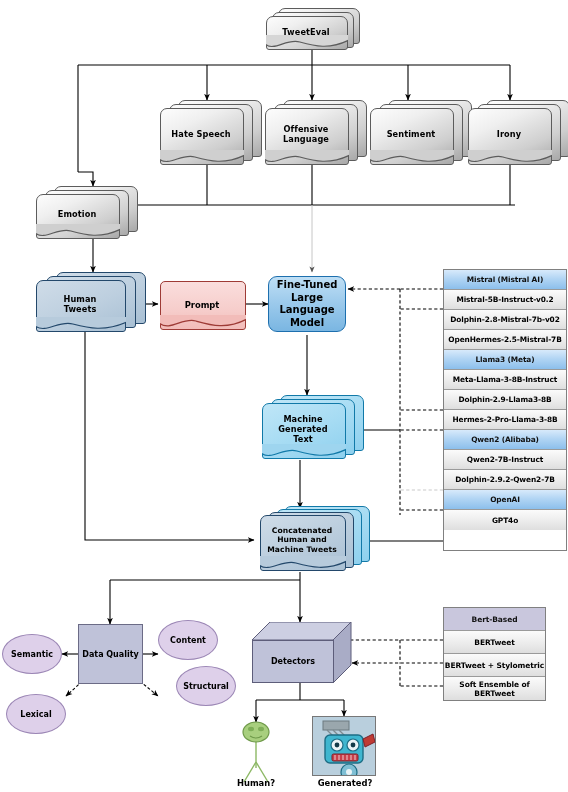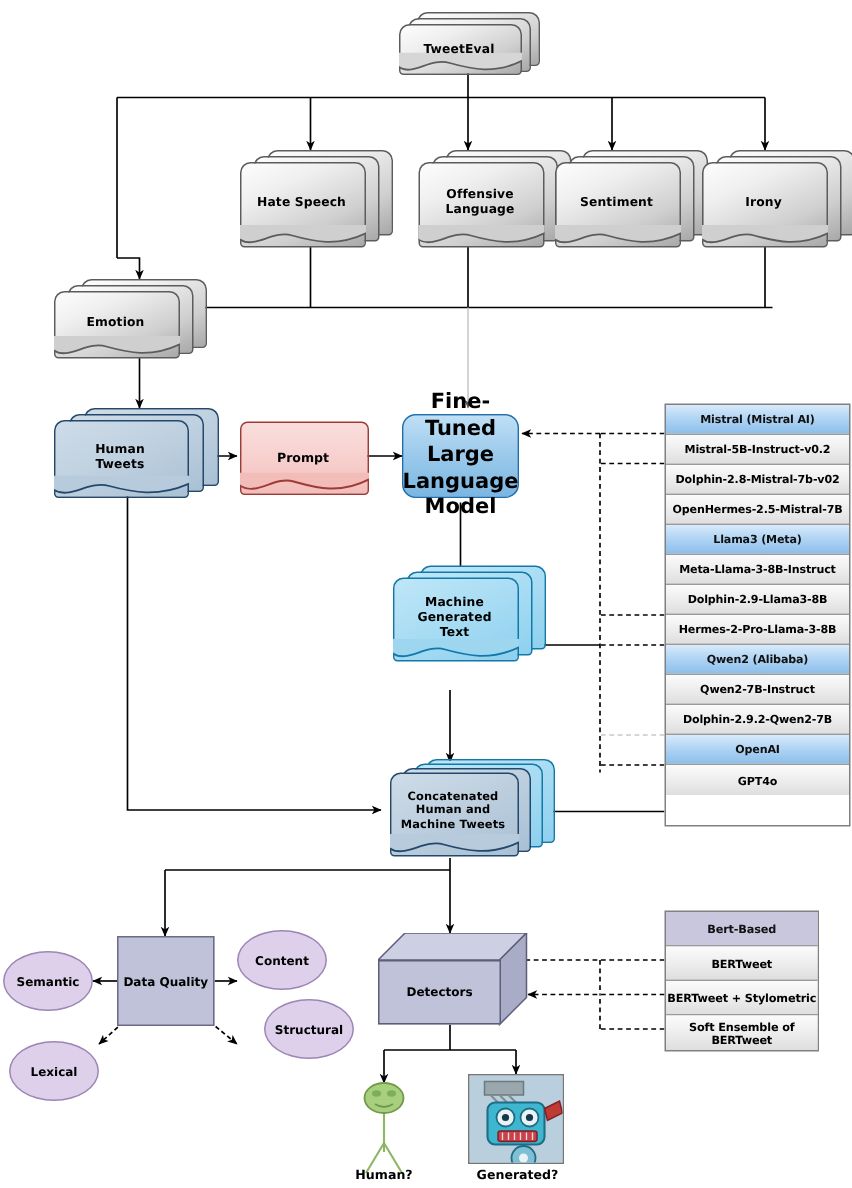--- a/index.html
+++ b/index.html
@@ -31,21 +31,21 @@
   
   .g-doc .sheet{background:linear-gradient(155deg,#fdfdfd 0%,#efefef 30%,#cfcfcf 70%,#a8a8a8 100%);border-color:#5c5c5c;}
   
   .bg-doc .sheet{background:linear-gradient(155deg,#cfdce8 0%,#bdcfdf 55%,#a9c0d4 100%);border-color:#23486b;}
   
   .cy-doc .sheet{background:linear-gradient(155deg,#bfe6f7 0%,#a5dbf3 55%,#8ed0ee 100%);border-color:#1179a8;}
 
   
   .rrect{
     position:absolute;border-radius:9px;display:flex;align-items:center;
-    justify-content:center;text-align:center;font-size:14px;font-weight:bold;
+    justify-content:center;text-align:center;font-size:10px;font-weight:bold;
     line-height:1.25;box-sizing:border-box;padding:2px 4px;
   }
   .llm{background:linear-gradient(180deg,#bfdff5 0%,#9ecbec 45%,#7ab6e2 100%);border:1.3px solid #1d6fae;}
 
   
   .promptnode{position:absolute;}
   .promptnode .sheet{
     position:absolute;left:0;top:0;width:100%;height:100%;
     background:linear-gradient(180deg,#fadedd 0%,#f6cdcb 60%,#f2bcb9 100%);
     border:1.3px solid #9e3b36;border-radius:5px 5px 3px 3px;
@@ -207,21 +207,21 @@
     <div class="sheet" style="left:9px;top:4px;width:82px;height:55px;"></div>
     <div class="sheet" style="left:0;top:8px;width:82px;height:55px;">
       <svg class="wave" viewBox="0 0 82 15" preserveAspectRatio="none">
           <path d="M-1,0 L-1,9 C9,17 21,3 34,7 C48,11 63,15 83,5 L83,0 Z" fill="#cfcfcf" stroke="none"></path>
           <path d="M-1,9 C9,17 21,3 34,7 C48,11 63,15 83,5" fill="none" stroke="#5c5c5c" stroke-width="1.2"></path>
         </svg>
     </div>
     <div class="label" style="width:82px;height:52px;top:8px;">Hate Speech</div>
   </div>
 
-  <div class="docnode g-doc" style="left:265px;top:100px;width:100px;height:63px;margin-left:14px;">
+  <div class="docnode g-doc" style="left:265px;top:100px;width:100px;height:63px;">
     <div class="sheet" style="left:18px;top:0;width:82px;height:55px;"></div>
     <div class="sheet" style="left:9px;top:4px;width:82px;height:55px;"></div>
     <div class="sheet" style="left:0;top:8px;width:82px;height:55px;">
       <svg class="wave" viewBox="0 0 82 15" preserveAspectRatio="none">
           <path d="M-1,0 L-1,9 C9,17 21,3 34,7 C48,11 63,15 83,5 L83,0 Z" fill="#cfcfcf" stroke="none"></path>
           <path d="M-1,9 C9,17 21,3 34,7 C48,11 63,15 83,5" fill="none" stroke="#5c5c5c" stroke-width="1.2"></path>
         </svg>
     </div>
     <div class="label" style="width:82px;height:52px;top:8px;">Offensive Language</div>
   </div>
@@ -285,21 +285,21 @@
         </svg>
     </div>
     <div class="label">Prompt</div>
   </div>
 
   <div class="rrect llm" style="left:268px;top:276px;width:78px;height:56px;flex-direction:column;">
     <span>Fine-Tuned Large</span>
     <span>Language Model</span>
   </div>
 
-  <div class="docnode cy-doc" style="left:262px;top:377px;width:104px;height:65px;">
+  <div class="docnode cy-doc" style="left:262px;top:395px;width:104px;height:65px;">
     <div class="sheet" style="left:18px;top:0;width:82px;height:54px;"></div>
     <div class="sheet" style="left:9px;top:4px;width:82px;height:54px;"></div>
     <div class="sheet" style="left:0;top:8px;width:82px;height:54px;">
       <svg class="wave" viewBox="0 0 82 15" preserveAspectRatio="none">
           <path d="M-1,0 L-1,9 C9,17 21,3 34,7 C48,11 63,15 83,5 L83,0 Z" fill="#9ed5ef" stroke="none"></path>
           <path d="M-1,9 C9,17 21,3 34,7 C48,11 63,15 83,5" fill="none" stroke="#1179a8" stroke-width="1.2"></path>
         </svg>
     </div>
     <div class="label" style="width:82px;height:51px;top:8px;flex-direction:column;">
       <span>Machine</span>

